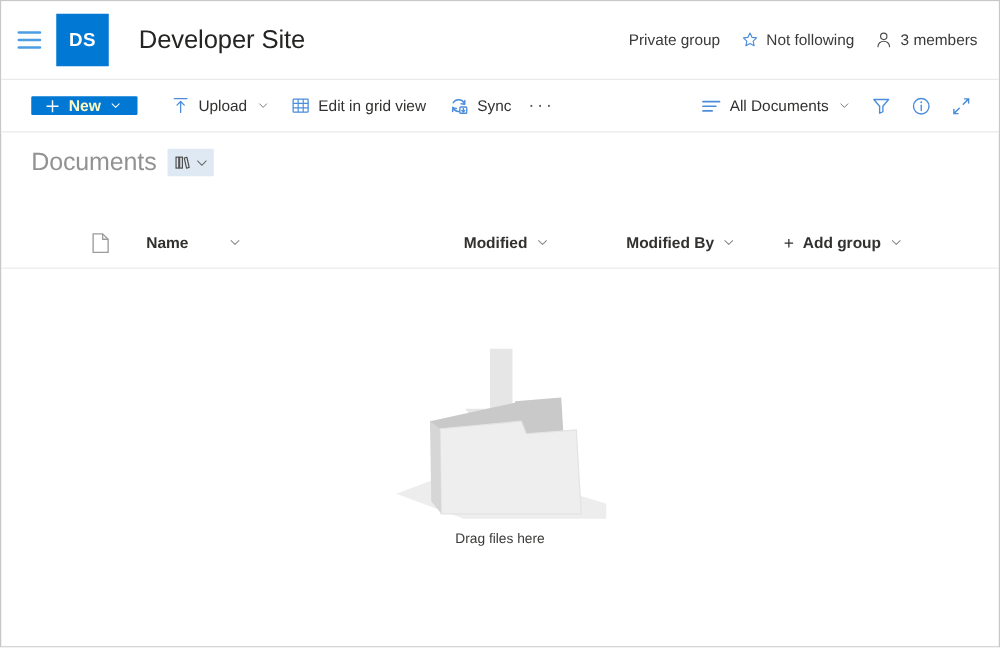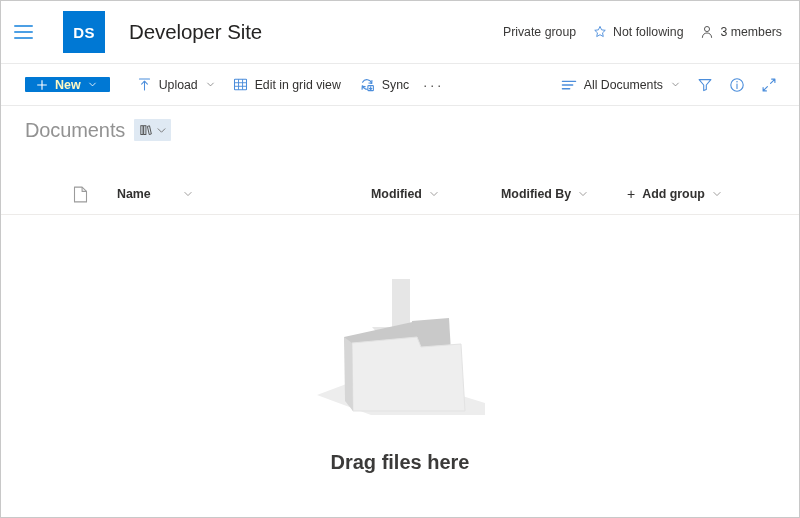--- a/index.html
+++ b/index.html
@@ -46,21 +46,21 @@
   .hamburger span {
     display: block;
     width: 19px;
     height: 2px;
     background: #4c9fe4;
     border-radius: 1px;
   }
   .site-logo {
     width: 42px;
     height: 42px;
-    margin-left: 25px;
+    margin-left: 7px;
     background: #0078d4;
     color: #ffffff;
     font-size: 15px;
     font-weight: 600;
     letter-spacing: .4px;
     display: flex;
     align-items: center;
     justify-content: center;
     flex: none;
     cursor: pointer;
@@ -209,24 +209,23 @@
 
   
   .empty-state {
     display: flex;
     flex-direction: column;
     align-items: center;
     justify-content: flex-start;
     padding-top: 60px;
   }
   .empty-caption {
-    margin-top: 26px;
-    font-size: 20px;
+    font-size: 11px;
     color: #3b3a39;
-    font-weight: 700;
+    font-weight: 400;
   }
 
   svg { display: block; }
 </style>
 </head>
 <body>
 
 <div id="page">
 
   <div class="site-header">

